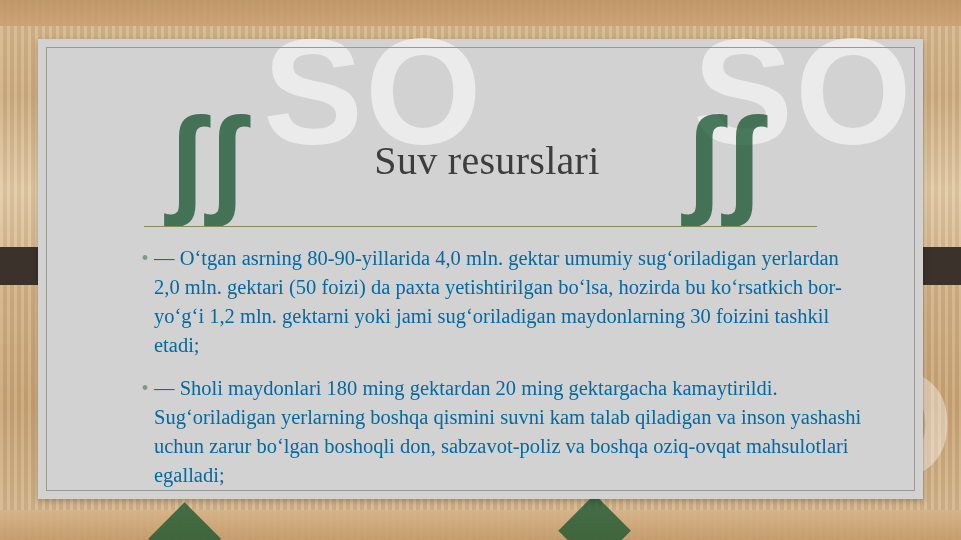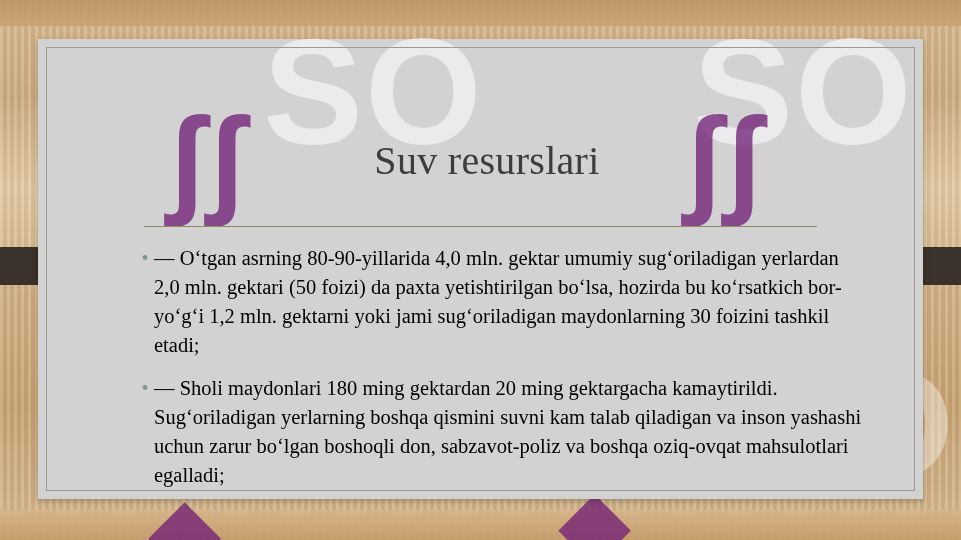--- a/index.html
+++ b/index.html
@@ -88,21 +88,21 @@
     user-select: none;
     pointer-events: none;
     letter-spacing: 2px;
   }
   .wm1 { left: 225px; top: -22px; color: rgba(255,255,255,0.55); }
   .wm2 { left: 655px; top: -22px; color: rgba(255,255,255,0.55); }
   .wm3 { left: 735px; top: 350px; color: rgba(255,255,255,0.38); }
 
   .wm-glyph {
     position: absolute;
-    color: #701a75;
+    color: #14532d;
     opacity: .75;
     font-family: "Liberation Sans", sans-serif;
     font-weight: bold;
     font-size: 120px;
     pointer-events: none;
     user-select: none;
   }
   .g1 { left: 128px; top: 52px; }
   .g2 { left: 645px; top: 52px; }
   .g3 { left: 150px; top: 478px; font-size: 90px; }
@@ -150,21 +150,21 @@
     flex: 0 0 18px;
     color: #7a9a8a;
     font-size: 20px;
     line-height: 29px;
     text-align: center;
   }
   .bullet-text {
     flex: 1;
     font-size: 20.5px;
     line-height: 29px;
-    color: #000000;
+    color: #0369a1;
     font-family: "Liberation Serif", serif;
   }
 </style>
 </head>
 <body>
 
 <div class="slide">
   <div class="bg-wood"></div>
   <div class="bg-band-top"></div>
   <div class="bg-band-bottom"></div>

